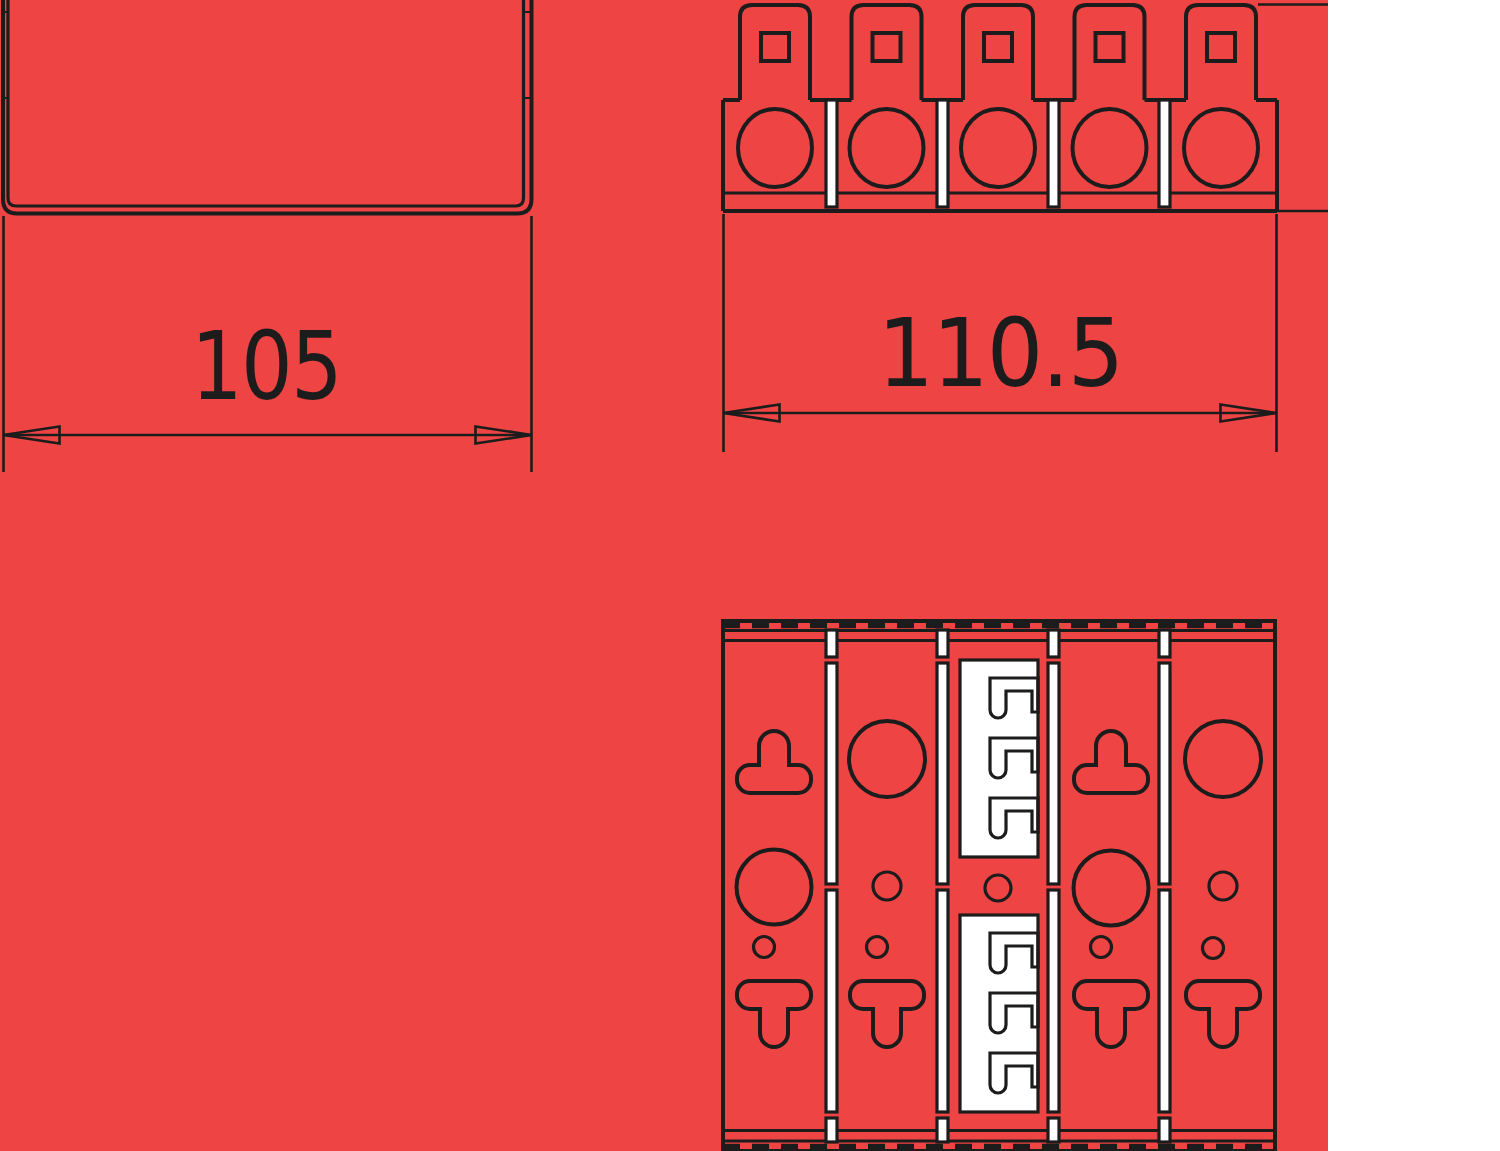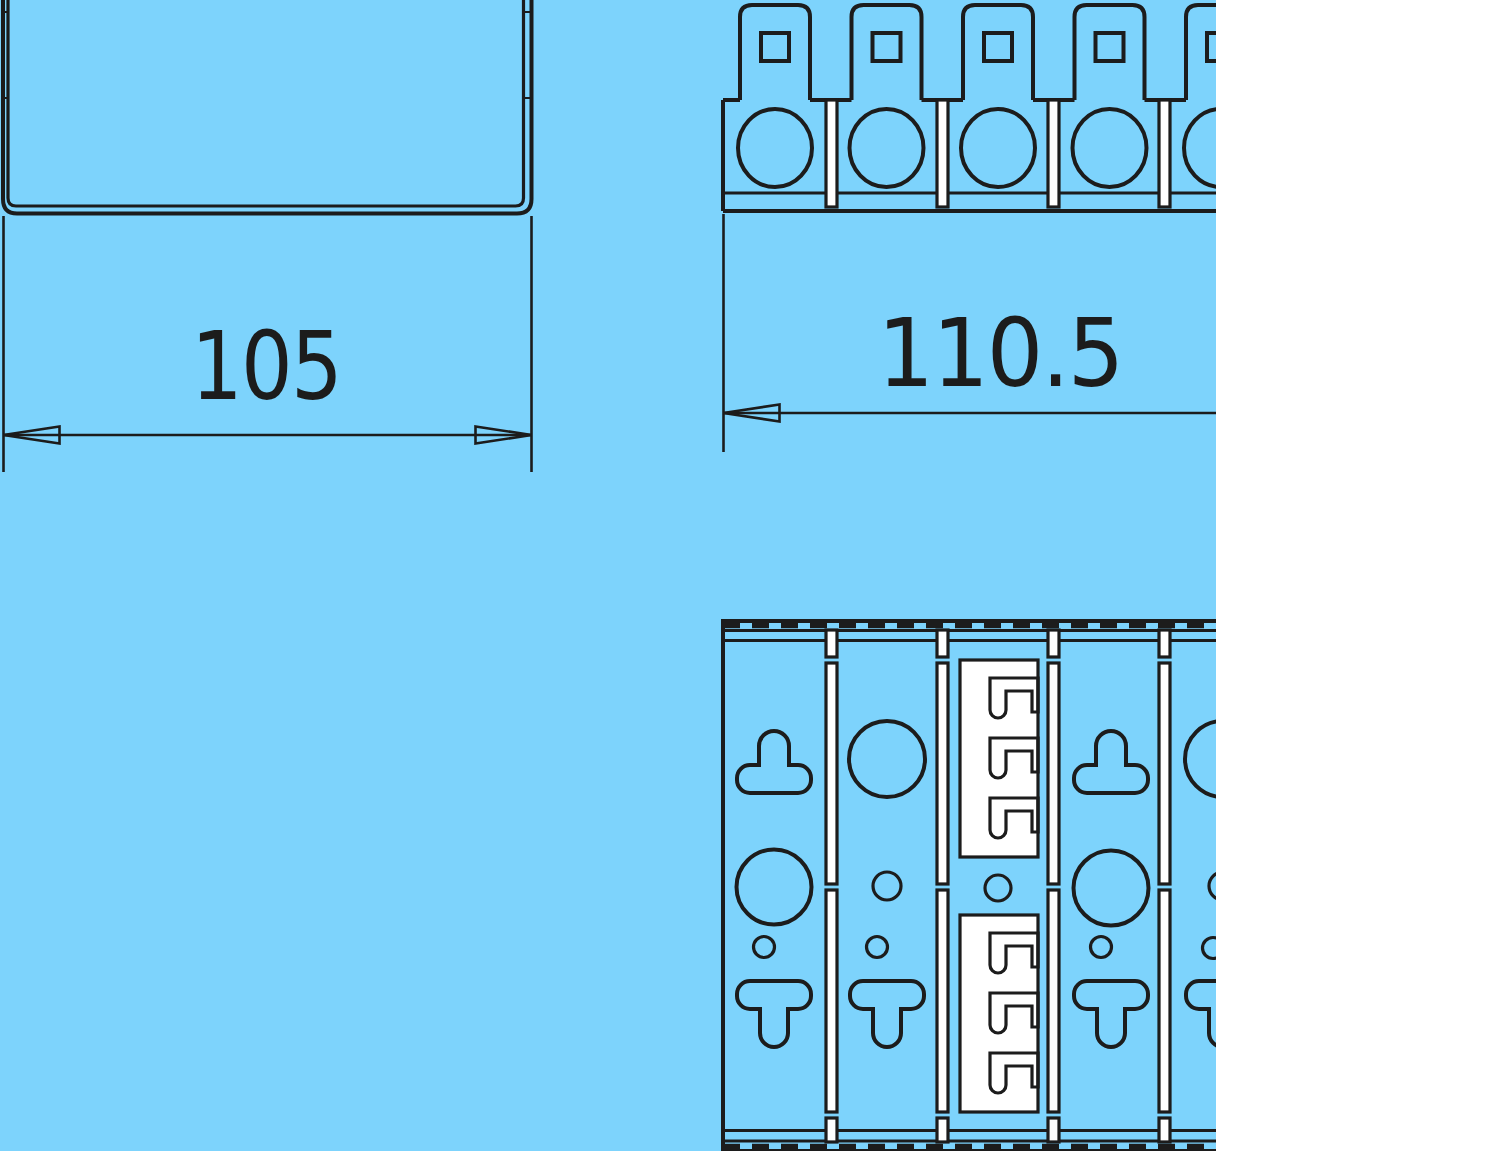--- a/index.html
+++ b/index.html
@@ -1,16 +1,16 @@
 <!DOCTYPE html>
 <html><head>
 <meta charset="utf-8">
 <style>
   html,body{margin:0;padding:0;background:#ffffff;}
-  .stage{width:1216px;height:1151px;position:relative;background:#7dd3fc;overflow:hidden;}
+  .stage{width:1328px;height:1151px;position:relative;background:#ef4444;overflow:hidden;}
   svg{display:block;}
   .ln{stroke:#1c1c1c;stroke-width:4;fill:none;stroke-linecap:butt;}
   .ln3{stroke:#1c1c1c;stroke-width:3.2;fill:none;}
   .slot{stroke:#1c1c1c;stroke-width:3.2;fill:#ffffff;}
   .dim{stroke:#1c1c1c;stroke-width:2.6;fill:none;}
   .arrow{stroke:#1c1c1c;stroke-width:2.6;fill:none;stroke-linejoin:miter;}
   .dimtext{font-family:"DejaVu Sans","Liberation Sans",sans-serif;font-size:95px;fill:#1c1c1c;letter-spacing:-2px;}
   .tick{stroke:#1c1c1c;stroke-width:2;fill:none;}
   .dash{stroke:#1c1c1c;stroke-width:5.5;fill:none;stroke-dasharray:17 12;}
 </style>

